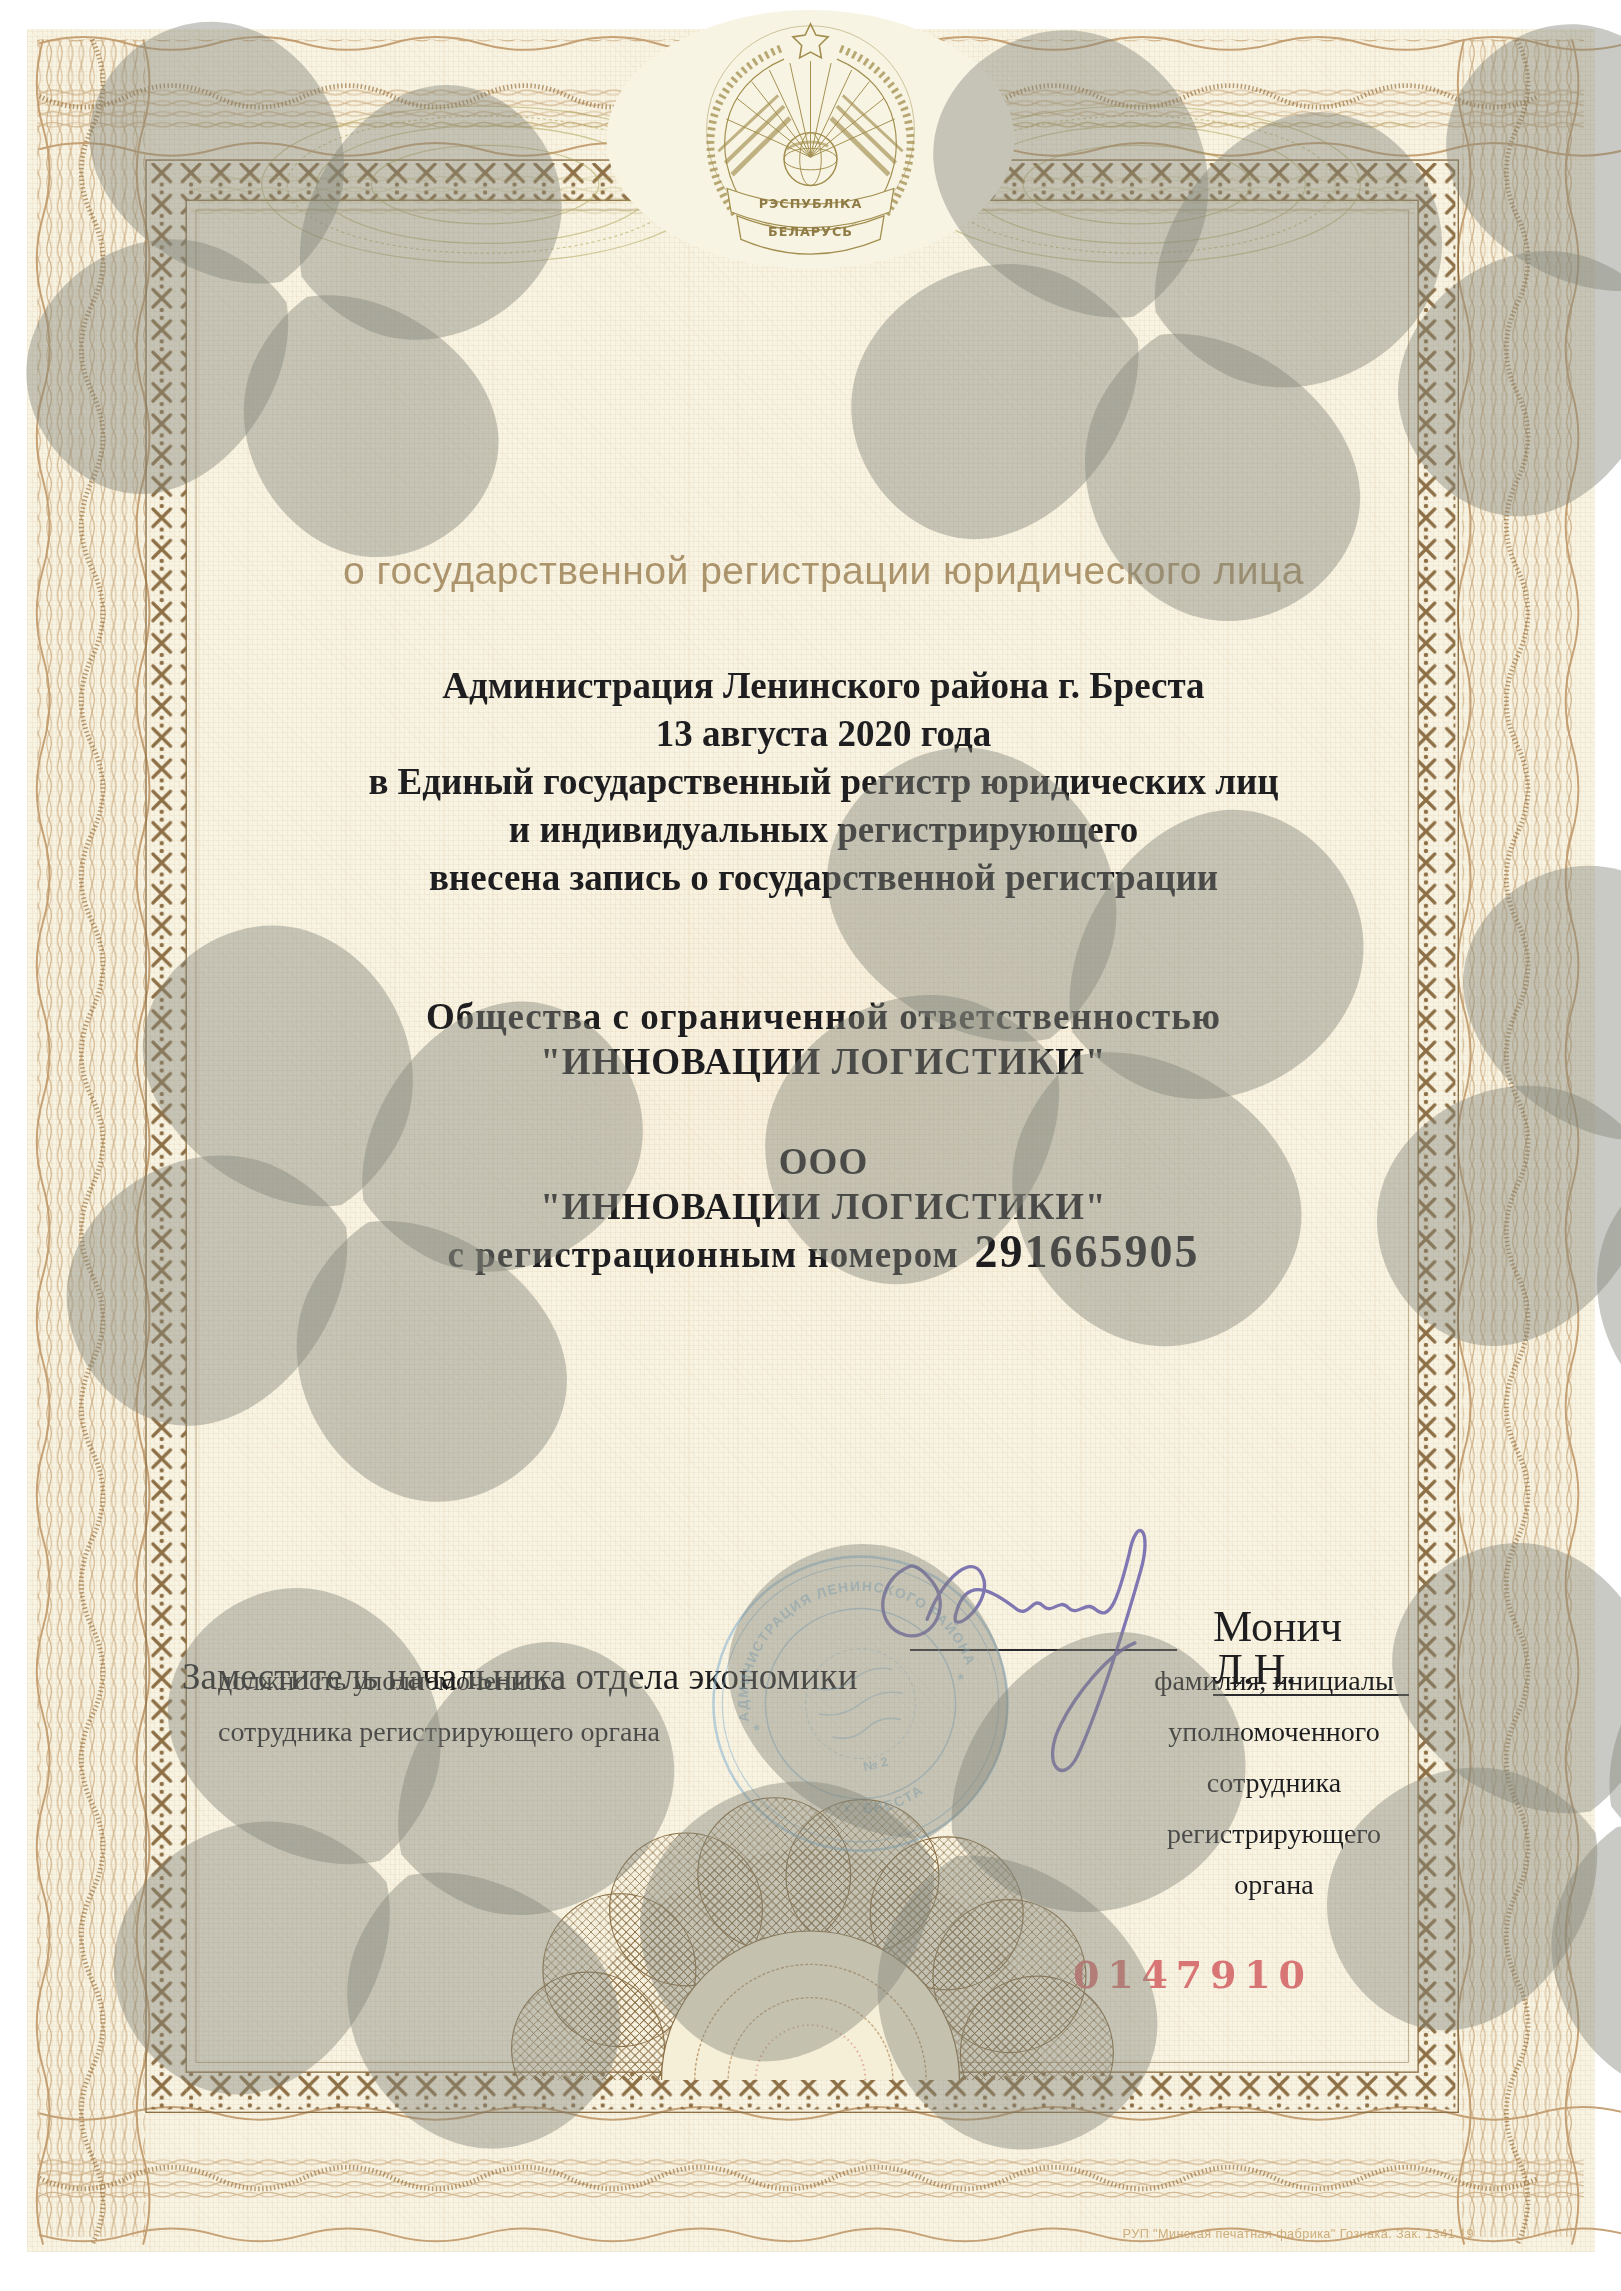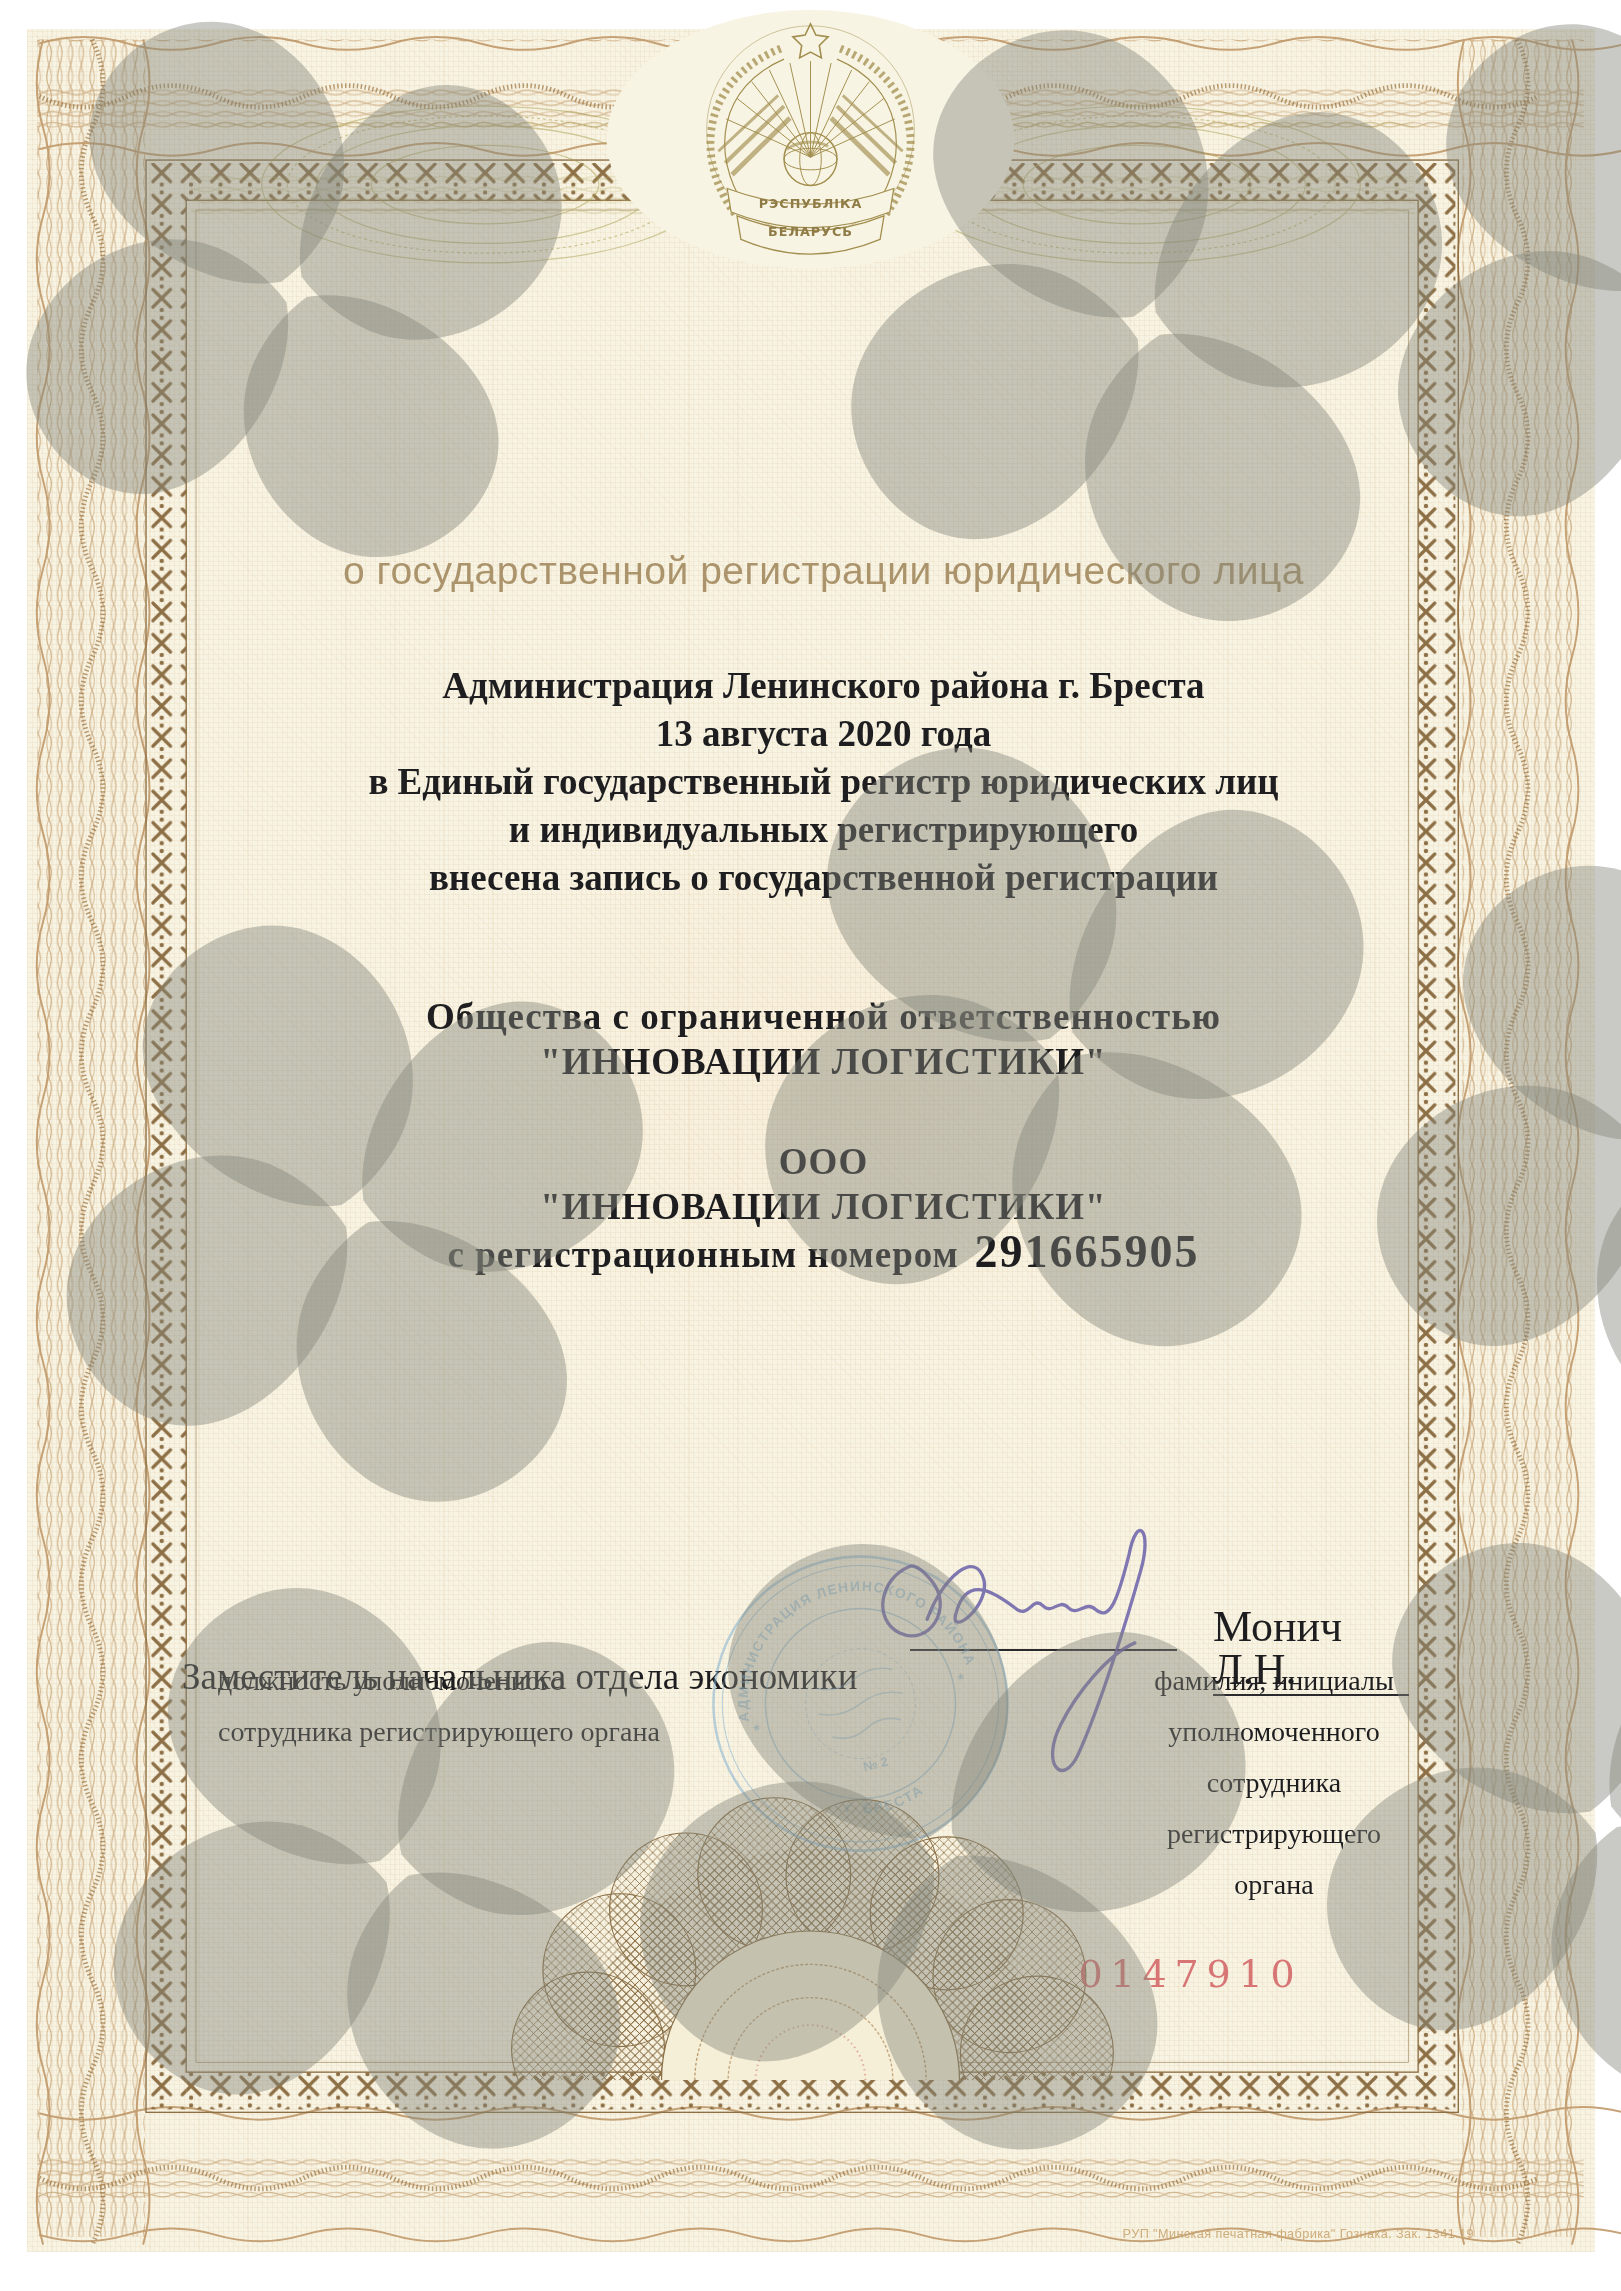--- a/index.html
+++ b/index.html
@@ -31,21 +31,21 @@
   .regline .num{font-size:46px;letter-spacing:2px;}
   .pos1{left:182px;top:1559px;width:882px;font-size:37px;line-height:47px;white-space:pre;}
   .name-block{left:1213px;top:1605px;width:196px;font-size:44px;line-height:43px;
      border-bottom:2.5px solid #2a2a2e;padding-bottom:2.9px;}
   .sig-line{left:910px;top:1649px;width:267px;height:0;border-top:2.5px solid #2a2a2e;}
   .cap{font-size:28px;line-height:51px;}
   .cap1{left:218px;top:1655px;width:510px;}
   .cap2{left:870px;top:1655px;width:353px;}
   .cap3{left:1127px;top:1655px;width:294px;text-align:center;}
   .serial{left:1073px;top:1952px;width:235px;text-align:center;z-index:3;position:absolute;
-     font-family:"DejaVu Serif", serif;font-weight:400;font-size:38px;letter-spacing:7.8px;
+     font-family:"DejaVu Serif", serif;font-weight:700;font-size:38px;letter-spacing:7.8px;
      color:#d5696b;opacity:.9;}
   .printnote{position:absolute;left:882px;right:147px;top:2227px;text-align:right;z-index:3;
      font-family:"Liberation Sans", sans-serif;font-size:12.7px;color:#c9a671;letter-spacing:0.4px;opacity:.9;}
 </style>
 </head>
 <body>
 
 <div class="stage">
   <div class="sheet"></div>
 

